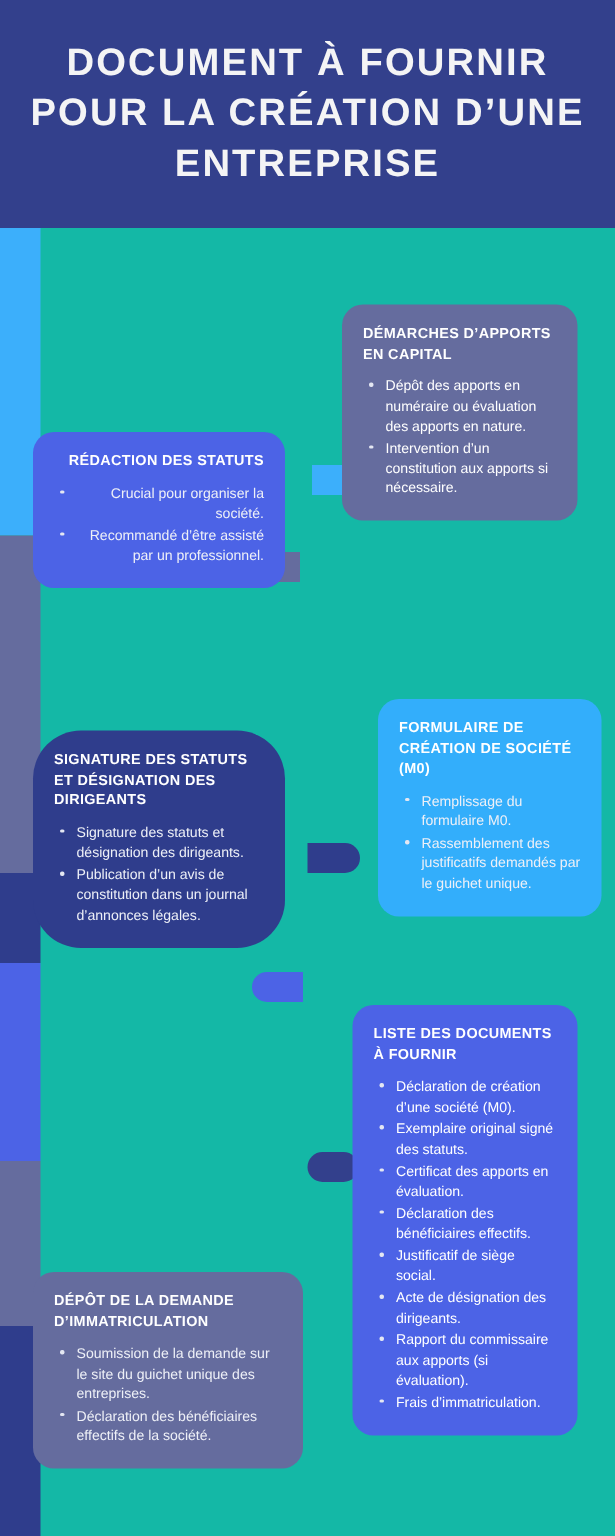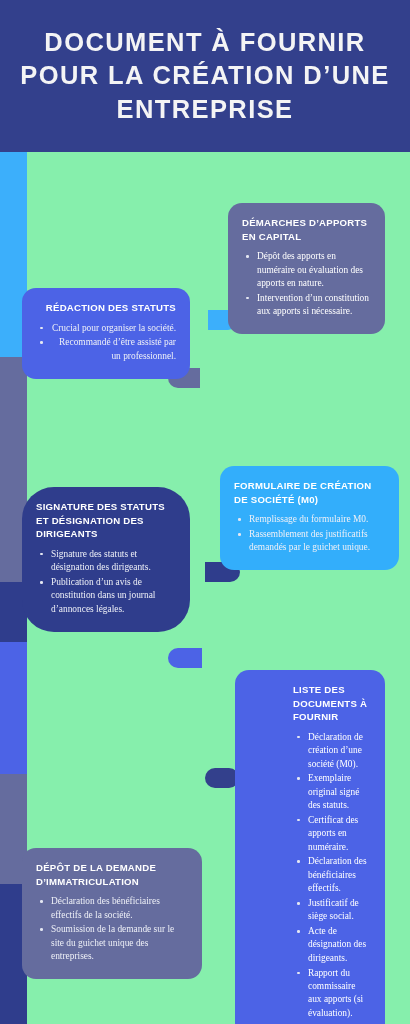--- a/index.html
+++ b/index.html
@@ -9,21 +9,21 @@
     height: 1024px;
     background: #ffffff;
     font-family: "Liberation Sans", sans-serif;
     overflow: hidden;
   }
 
   #infographic {
     position: relative;
     width: 410px;
     height: 1024px;
-    background: #86efac;
+    background: #14b8a6;
   }
 
   
   .header {
     position: absolute;
     left: 0; top: 0;
     width: 410px;
     height: 152px;
     background: #33408c;
     display: flex;
@@ -60,21 +60,21 @@
     color: #ffffff;
   }
   .card-title {
     font-size: 9.6px;
     font-weight: bold;
     line-height: 1.42;
     letter-spacing: 0.25px;
     text-transform: uppercase;
     margin-bottom: 7px;
   }
-  .card ul { list-style: none; padding-left: 3px; font-family: Liberation Serif, serif; }
+  .card ul { list-style: none; padding-left: 3px; }
   .card li {
     position: relative;
     padding-left: 12px;
     font-size: 9.4px;
     line-height: 1.42;
     margin-bottom: 1.5px;
     color: #eef0f7;
   }
   .card li::before {
     content: "";
@@ -82,26 +82,26 @@
     left: 1px; top: 5px;
     width: 2.6px; height: 2.6px;
     border-radius: 50%;
     background: #e4e7f2;
   }
 
   
   #card-0 { left: 228px; top: 203px;  width: 157px; }
   #card-1 { left: 22px;  top: 288px;  width: 168px; text-align: right; }
   #card-2 { left: 22px;  top: 487px;  width: 168px; border-radius: 32px; }
-  #card-3 { left: 220px; top: 466px;  width: 179px; }
+  #card-3 { left: 252px; top: 466px;  width: 149px; }
   #card-4 { left: 235px; top: 670px;  width: 150px; }
   #card-5 { left: 22px;  top: 848px;  width: 180px; }
 
   #card-0 .card-title, #card-0 li { color: #ffffff; }
-  #card-4 li, #card-4 .card-title { color: #ffffff; margin-left: 44px; }
+  #card-4 li, #card-4 .card-title { color: #ffffff; }
 </style>
 </head>
 <body>
 
 <div id="infographic">
 
   <div class="header">
     <div class="header-title">Document à fournir pour la création d’une entreprise</div>
   </div>
 
@@ -149,30 +149,30 @@
         <ul>
           <li>Remplissage du formulaire M0.</li>
           <li>Rassemblement des justificatifs demandés par le guichet unique.</li>
         </ul>
       </div>
       <div class="card" id="card-4" style="background: rgb(76, 99, 230);">
         <div class="card-title">Liste des documents à fournir</div>
         <ul>
           <li>Déclaration de création d’une société (M0).</li>
           <li>Exemplaire original signé des statuts.</li>
-          <li>Certificat des apports en numéraire.</li>
+          <li>Certificat des apports en évaluation.</li>
           <li>Déclaration des bénéficiaires effectifs.</li>
           <li>Justificatif de siège social.</li>
           <li>Acte de désignation des dirigeants.</li>
           <li>Rapport du commissaire aux apports (si évaluation).</li>
           <li>Frais d’immatriculation.</li>
         </ul>
       </div>
       <div class="card" id="card-5" style="background: rgb(101, 108, 158);">
         <div class="card-title">Dépôt de la demande d’immatriculation</div>
         <ul>
+          <li>Soumission de la demande sur le site du guichet unique des entreprises.</li>
           <li>Déclaration des bénéficiaires effectifs de la société.</li>
-          <li>Soumission de la demande sur le site du guichet unique des entreprises.</li>
         </ul>
       </div>
     </div>
 
 </div>
 
 </body></html>

